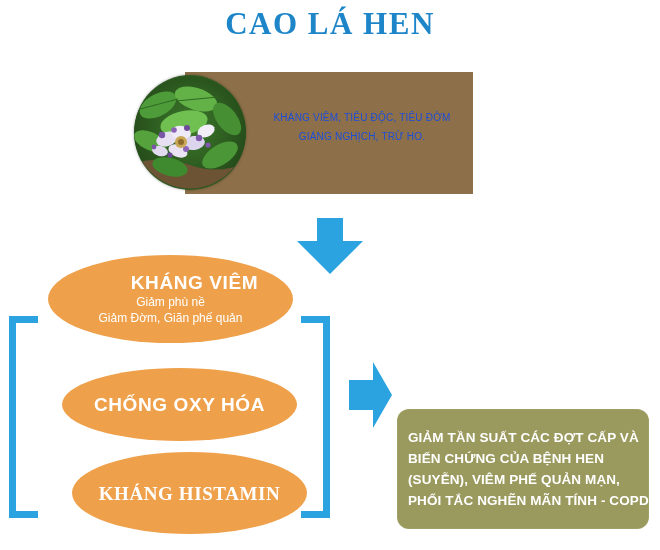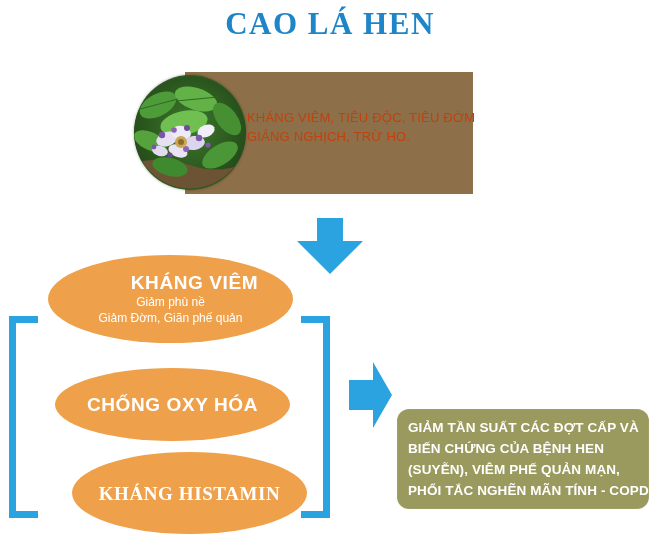--- a/index.html
+++ b/index.html
@@ -43,26 +43,27 @@
     height: 122px;
     background: #8d7049;
     -webkit-clip-path: polygon(0 0, 100% 0, 100% 100%, 0 100%, 0 74%, 14px 50%, 0 26%);
     clip-path: polygon(0 0, 100% 0, 100% 100%, 0 100%, 0 74%, 14px 50%, 0 26%);
   }
   #banner-text {
     position: absolute;
     left: 247px;
     top: 108px;
     width: 230px;
-    color: #c2410c;
-    font-size: 13px;
+    color: #1d4ed8;
+    font-size: 10px;
     line-height: 19px;
     font-weight: 500;
     letter-spacing: .2px;
     white-space: pre-line;
+    text-align: center;
   }
 
   
   #plant-circle {
     position: absolute;
     left: 134px;
     top: 75px;
     width: 112px;
     height: 115px;
     border-radius: 50%;
@@ -105,21 +106,21 @@
     background: #efa04a;
     border-radius: 50%;
     color: #ffffff;
     display: flex;
     flex-direction: column;
     align-items: center;
     justify-content: center;
     text-align: center;
   }
   #pill-0 { left: 48px; top: 255px; width: 245px; height: 88px; }
-  #pill-1 { left: 55px; top: 368px; width: 235px; height: 73px; }
+  #pill-1 { left: 62px; top: 368px; width: 235px; height: 73px; }
   #pill-2 { left: 72px; top: 452px; width: 235px; height: 82px; font-family: Liberation Serif, serif; }
 
   .pill-title {
     font-size: 19px;
     font-weight: bold;
     letter-spacing: .6px;
     line-height: 23px;
   }
   #pill-0 .pill-title { margin-top: -2px; margin-left: 48px; }
   .pill-sub {
@@ -144,21 +145,21 @@
     top: 272px;
     width: 252px;
     height: 96px;
     justify-content: center;
     text-align: center;
   }
   #olive-1 {
     left: 397px;
     top: 409px;
     width: 252px;
-    height: 100px;
+    height: 120px;
     justify-content: flex-start;
     text-align: left;
   }
   #olive-0 .olive-text {
     font-size: 14.5px;
     font-weight: bold;
     line-height: 21px;
     letter-spacing: .3px;
     white-space: pre-line;
   }

